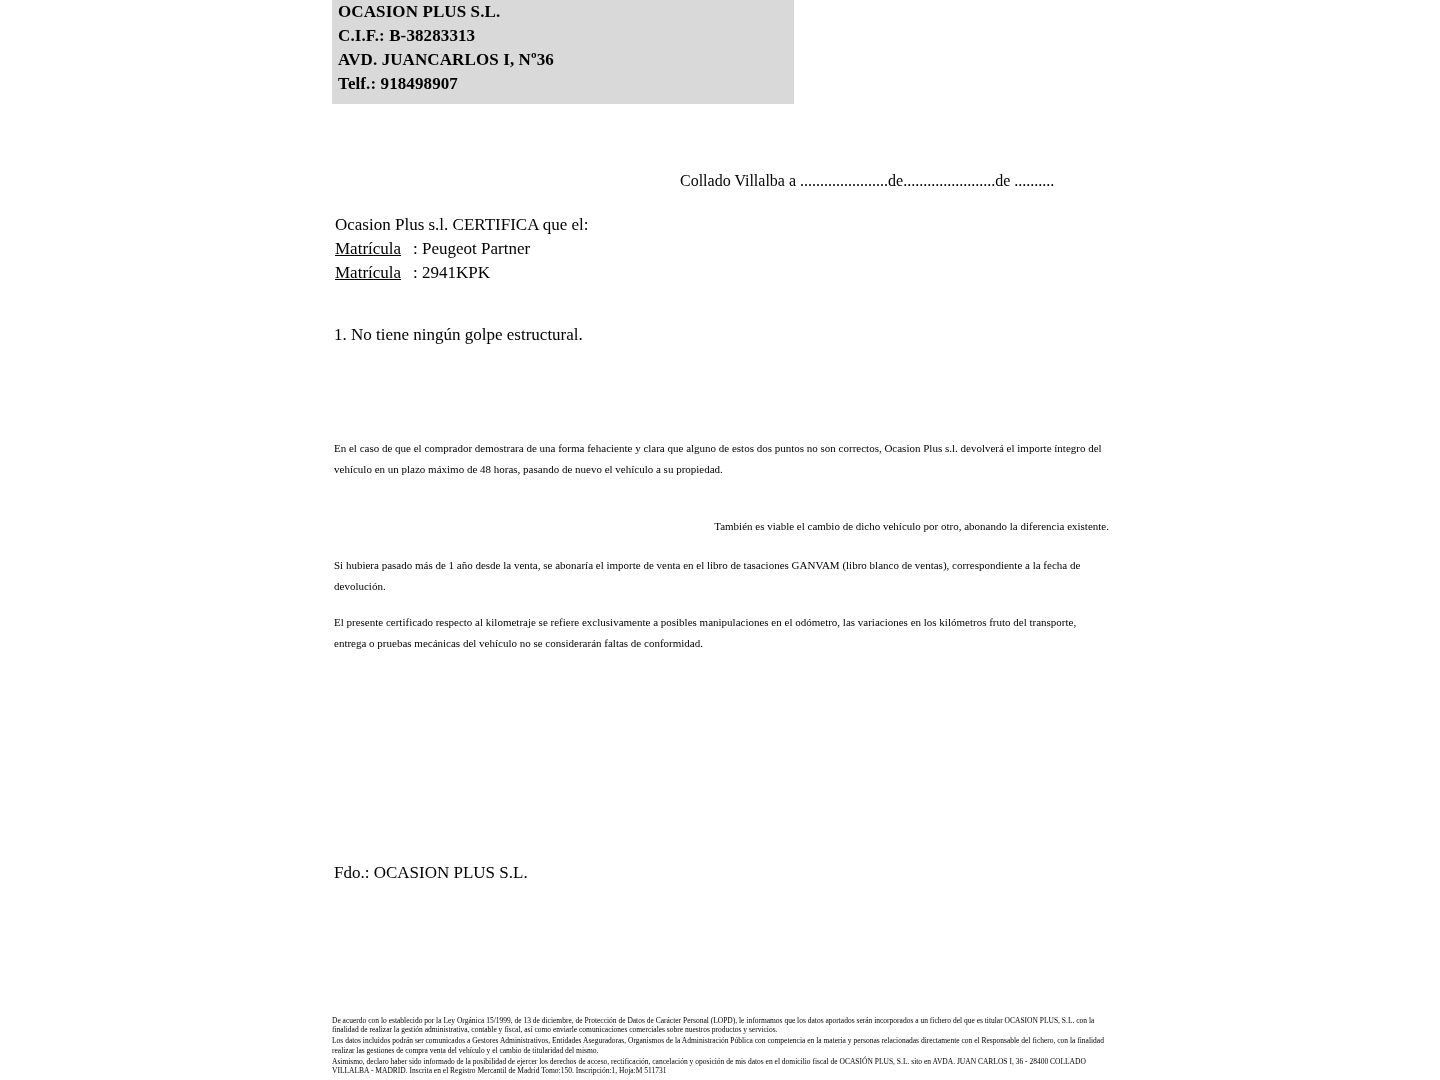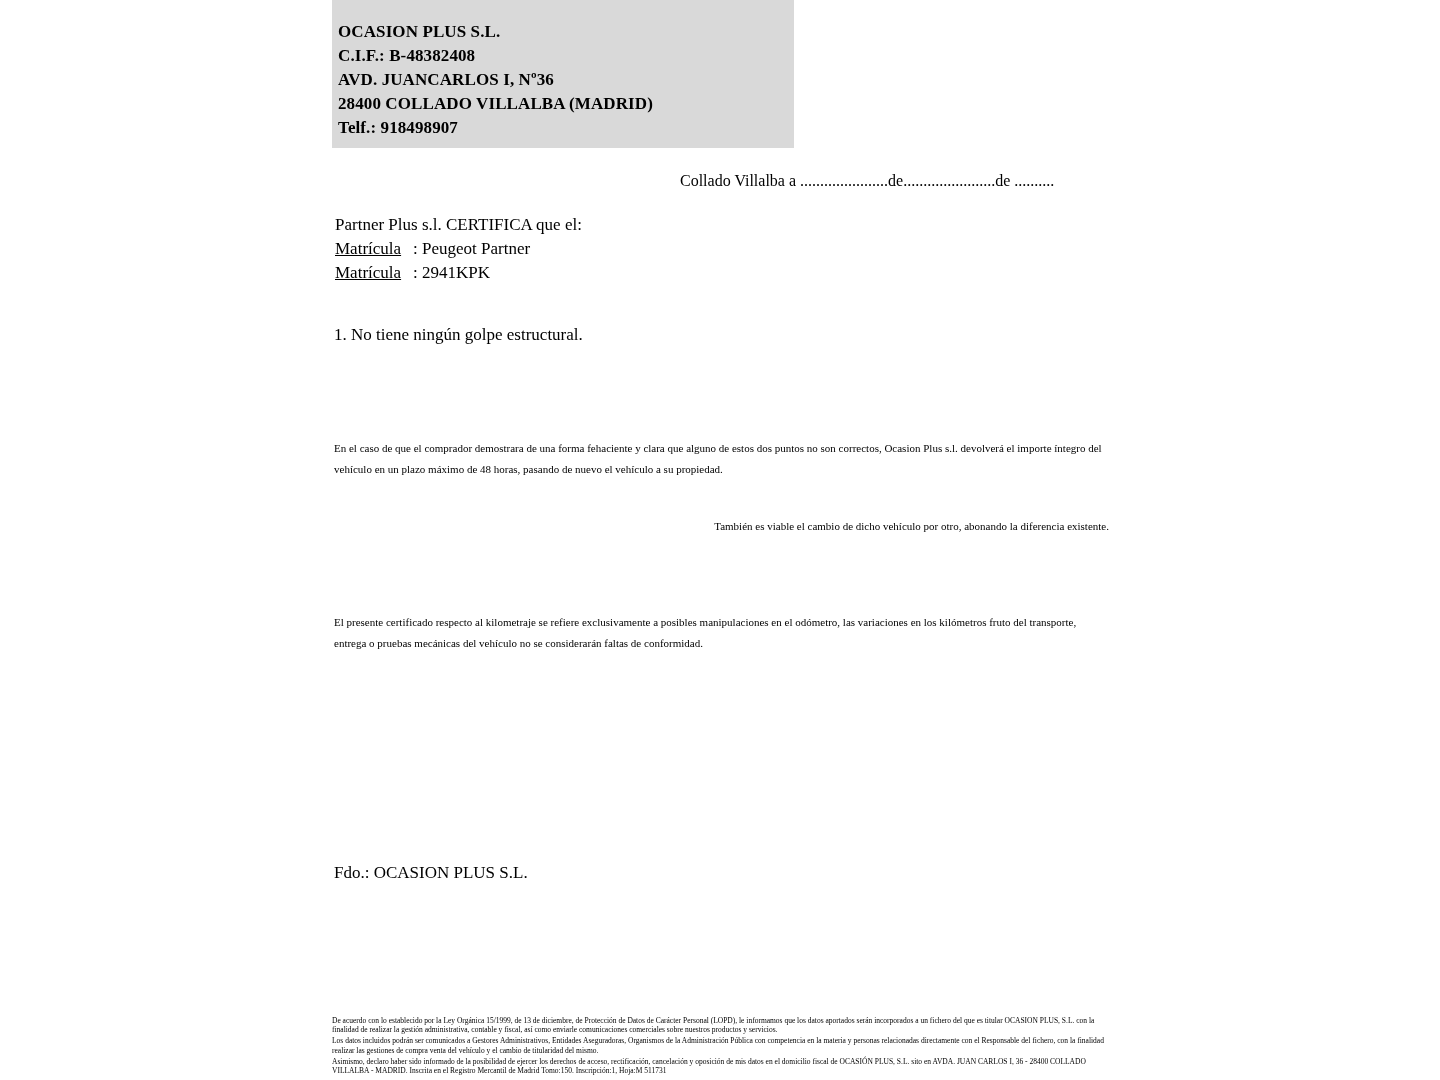--- a/index.html
+++ b/index.html
@@ -20,21 +20,21 @@
     width: 1440px;
     height: 1080px;
   }
 
   
   .header-box {
     position: absolute;
     left: 332px;
     top: 0px;
     width: 462px;
-    padding: 20px 0 8px 6px;
+    padding: 0 0 8px 6px;
     background: #d9d9d9;
     box-sizing: border-box;
   }
   .header-box .line {
     font-family: "Liberation Serif", serif;
     font-weight: bold;
     font-size: 17px;
     line-height: 24px;
     letter-spacing: 0.1px;
     white-space: nowrap;
@@ -118,42 +118,42 @@
     margin: 0 0 2px 0;
   }
 </style>
 </head>
 <body>
 
 <div class="page">
 
   <div class="header-box">
     <div class="line">OCASION PLUS S.L.</div>
-    <div class="line">C.I.F.: B-48382408</div>
+    <div class="line">C.I.F.: B-38283313</div>
     <div class="line">AVD. JUANCARLOS I, Nº36</div>
-    <div class="line">28400 COLLADO VILLALBA (MADRID)</div>
     <div class="line">Telf.: 918498907</div>
   </div>
 
   <div class="date-line">Collado Villalba a ......................de.......................de ..........</div>
 
   <div class="certifica">
-    <div class="row">Partner Plus s.l. CERTIFICA que el:</div>
+    <div class="row">Ocasion Plus s.l. CERTIFICA que el:</div>
     <div class="row">
       <span class="lbl-underline">Matrícula</span><span>: Peugeot Partner</span>
     </div>
     <div class="row">
       <span class="lbl-underline">Matrícula</span><span>: 2941KPK</span>
     </div>
   </div>
 
   <div class="point point-1">1. No tiene ningún golpe estructural.</div>
 
   <div class="para para-1">En el caso de que el comprador demostrara de una forma fehaciente y clara que alguno de estos dos puntos no son correctos, Ocasion Plus s.l. devolverá el importe íntegro del vehículo en un plazo máximo de 48 horas, pasando de nuevo el vehículo a su propiedad.</div>
   <div class="para para-2">También es viable el cambio de dicho vehículo por otro, abonando la diferencia existente.</div>
+  <div class="para para-3">Si hubiera pasado más de 1 año desde la venta, se abonaría el importe de venta en el libro de tasaciones GANVAM (libro blanco de ventas), correspondiente a la fecha de devolución.</div>
   <div class="para para-4">El presente certificado respecto al kilometraje se refiere exclusivamente a posibles manipulaciones en el odómetro, las variaciones en los kilómetros fruto del transporte, entrega o pruebas mecánicas del vehículo no se considerarán faltas de conformidad.</div>
 
   <div class="signature">Fdo.: OCASION PLUS S.L.</div>
 
   <div class="legal">
     <p>De acuerdo con lo establecido por la Ley Orgánica 15/1999, de 13 de diciembre, de Protección de Datos de Carácter Personal (LOPD), le informamos que los datos aportados serán incorporados a un fichero del que es titular OCASION PLUS, S.L. con la finalidad de realizar la gestión administrativa, contable y fiscal, así como enviarle comunicaciones comerciales sobre nuestros productos y servicios.</p>
     <p>Los datos incluidos podrán ser comunicados a Gestores Administrativos, Entidades Aseguradoras, Organismos de la Administración Pública con competencia en la materia y personas relacionadas directamente con el Responsable del fichero, con la finalidad realizar las gestiones de compra venta del vehículo y el cambio de titularidad del mismo.</p>
     <p>Asimismo, declaro haber sido informado de la posibilidad de ejercer los derechos de acceso, rectificación, cancelación y oposición de mis datos en el domicilio fiscal de OCASIÓN PLUS, S.L. sito en AVDA. JUAN CARLOS I, 36 - 28400 COLLADO VILLALBA - MADRID. Inscrita en el Registro Mercantil de Madrid Tomo:150. Inscripción:1, Hoja:M 511731</p>
   </div>
 

